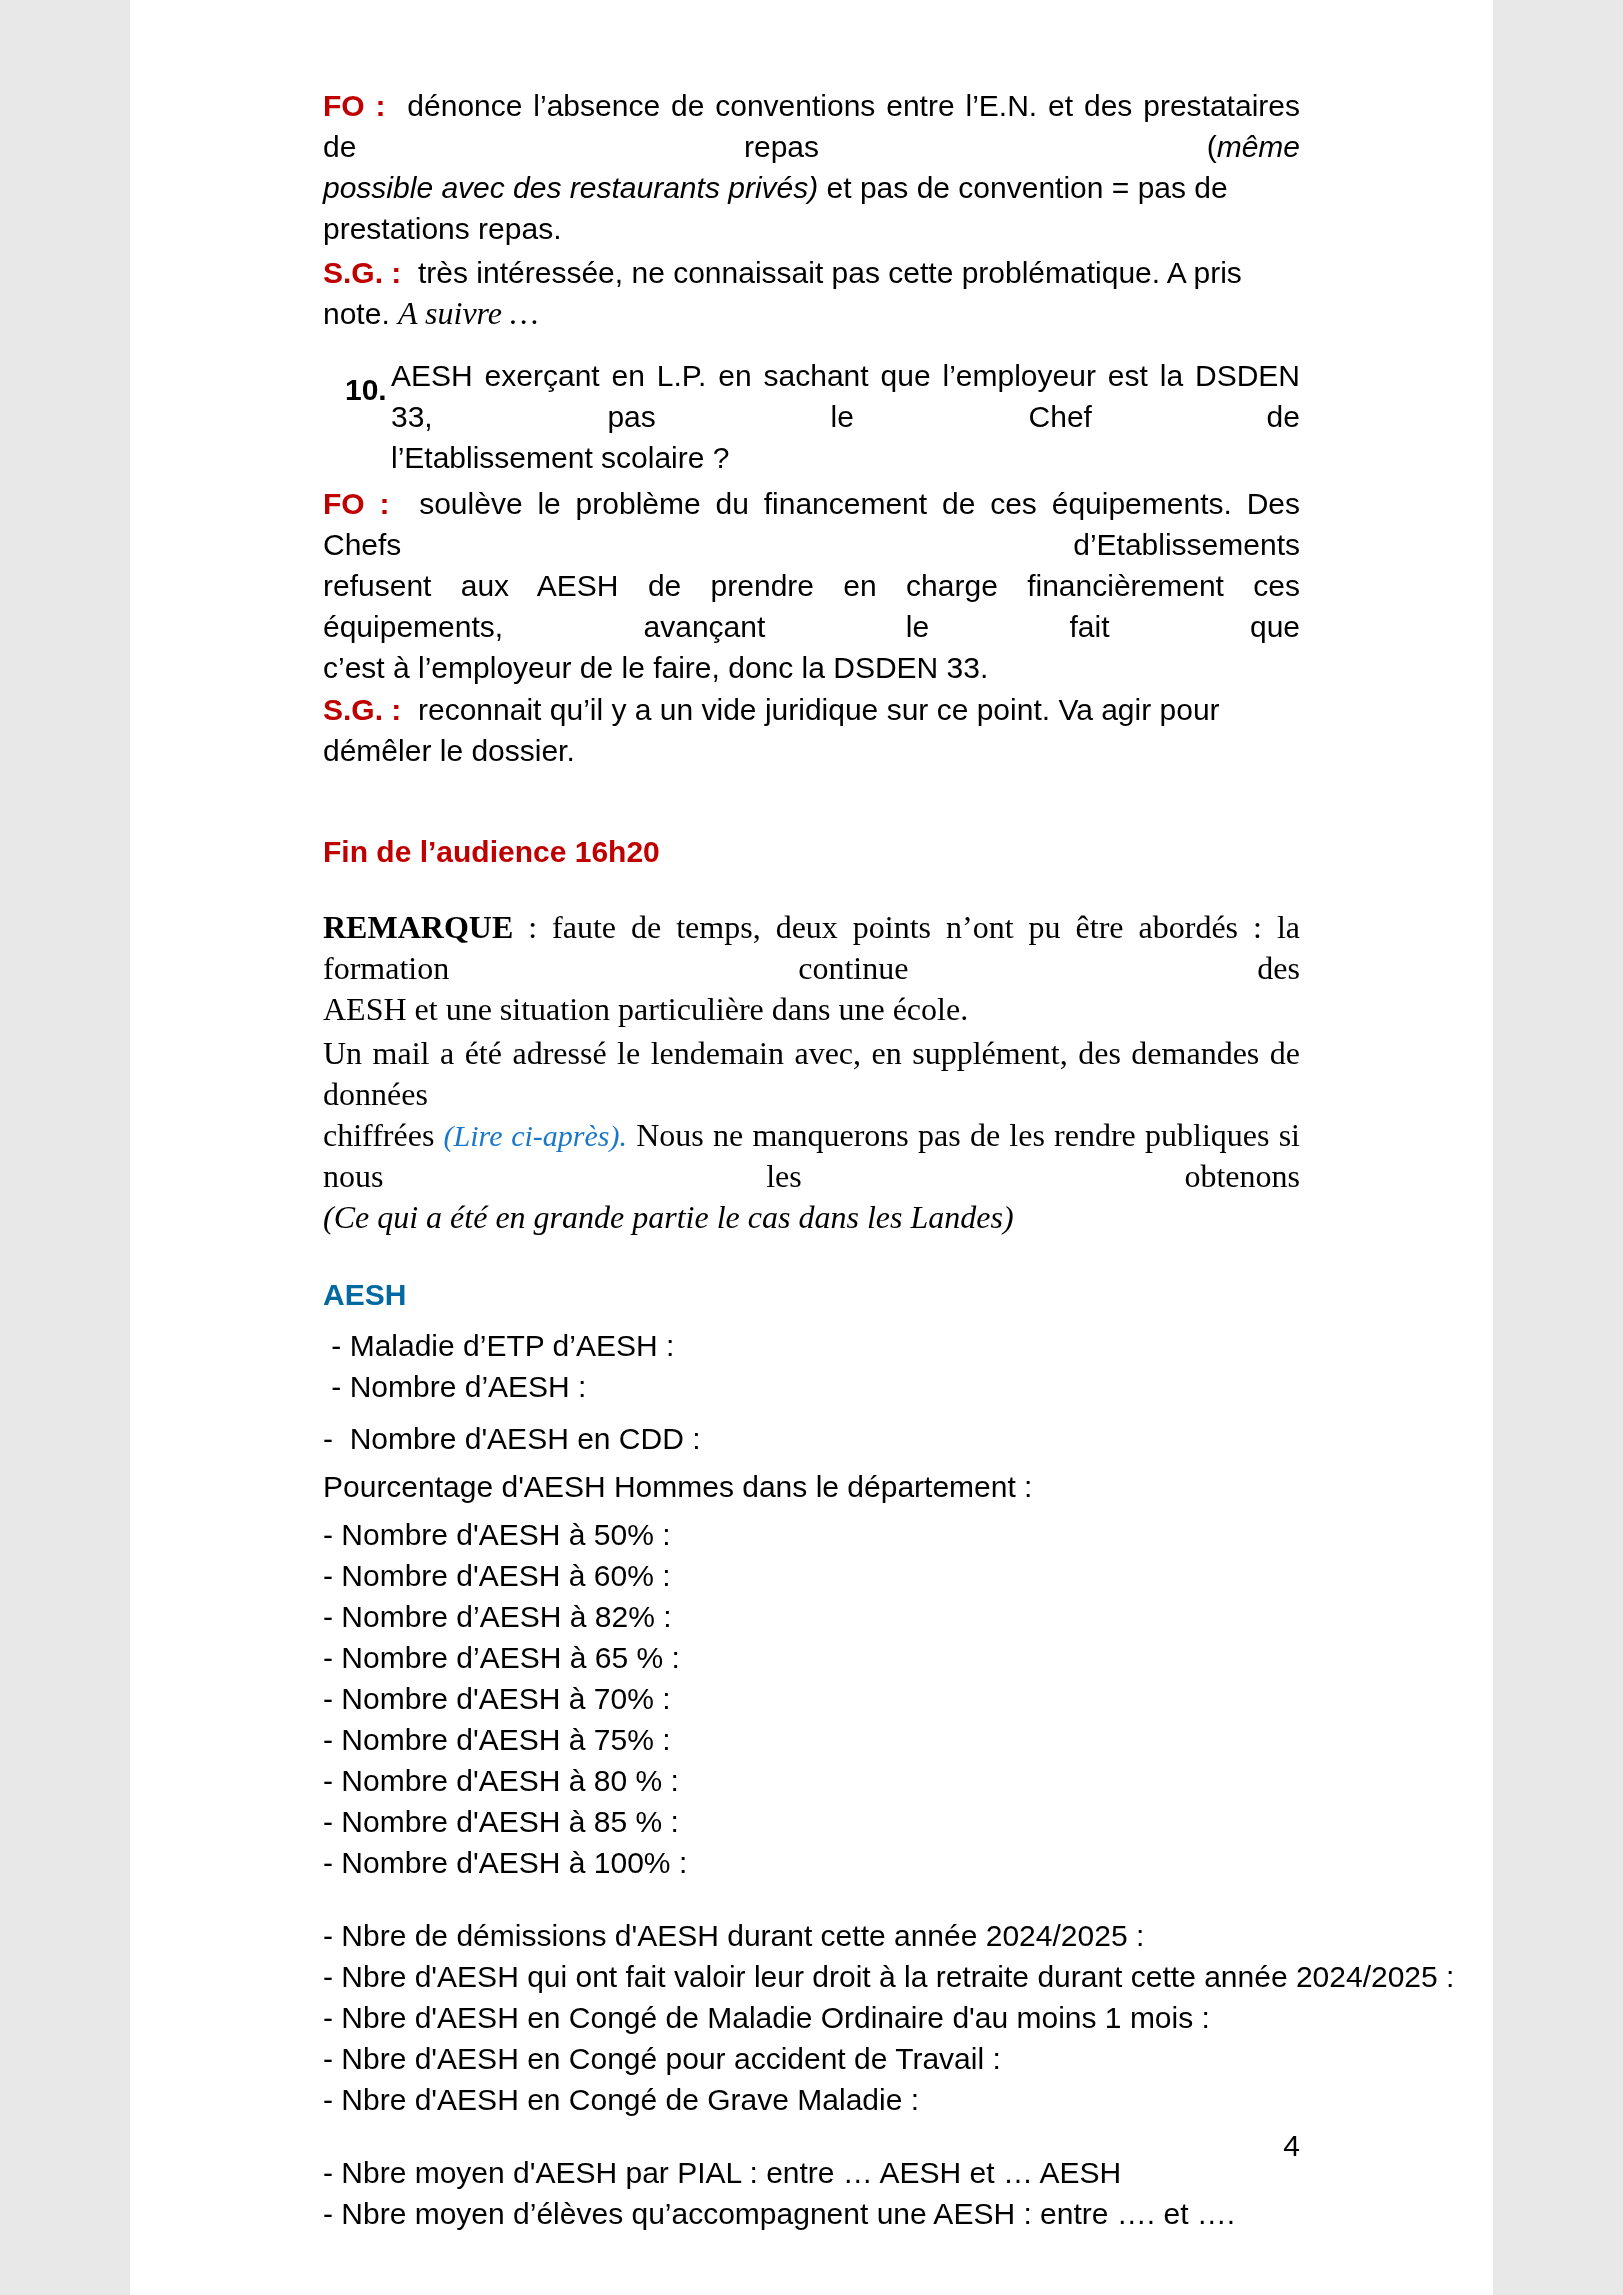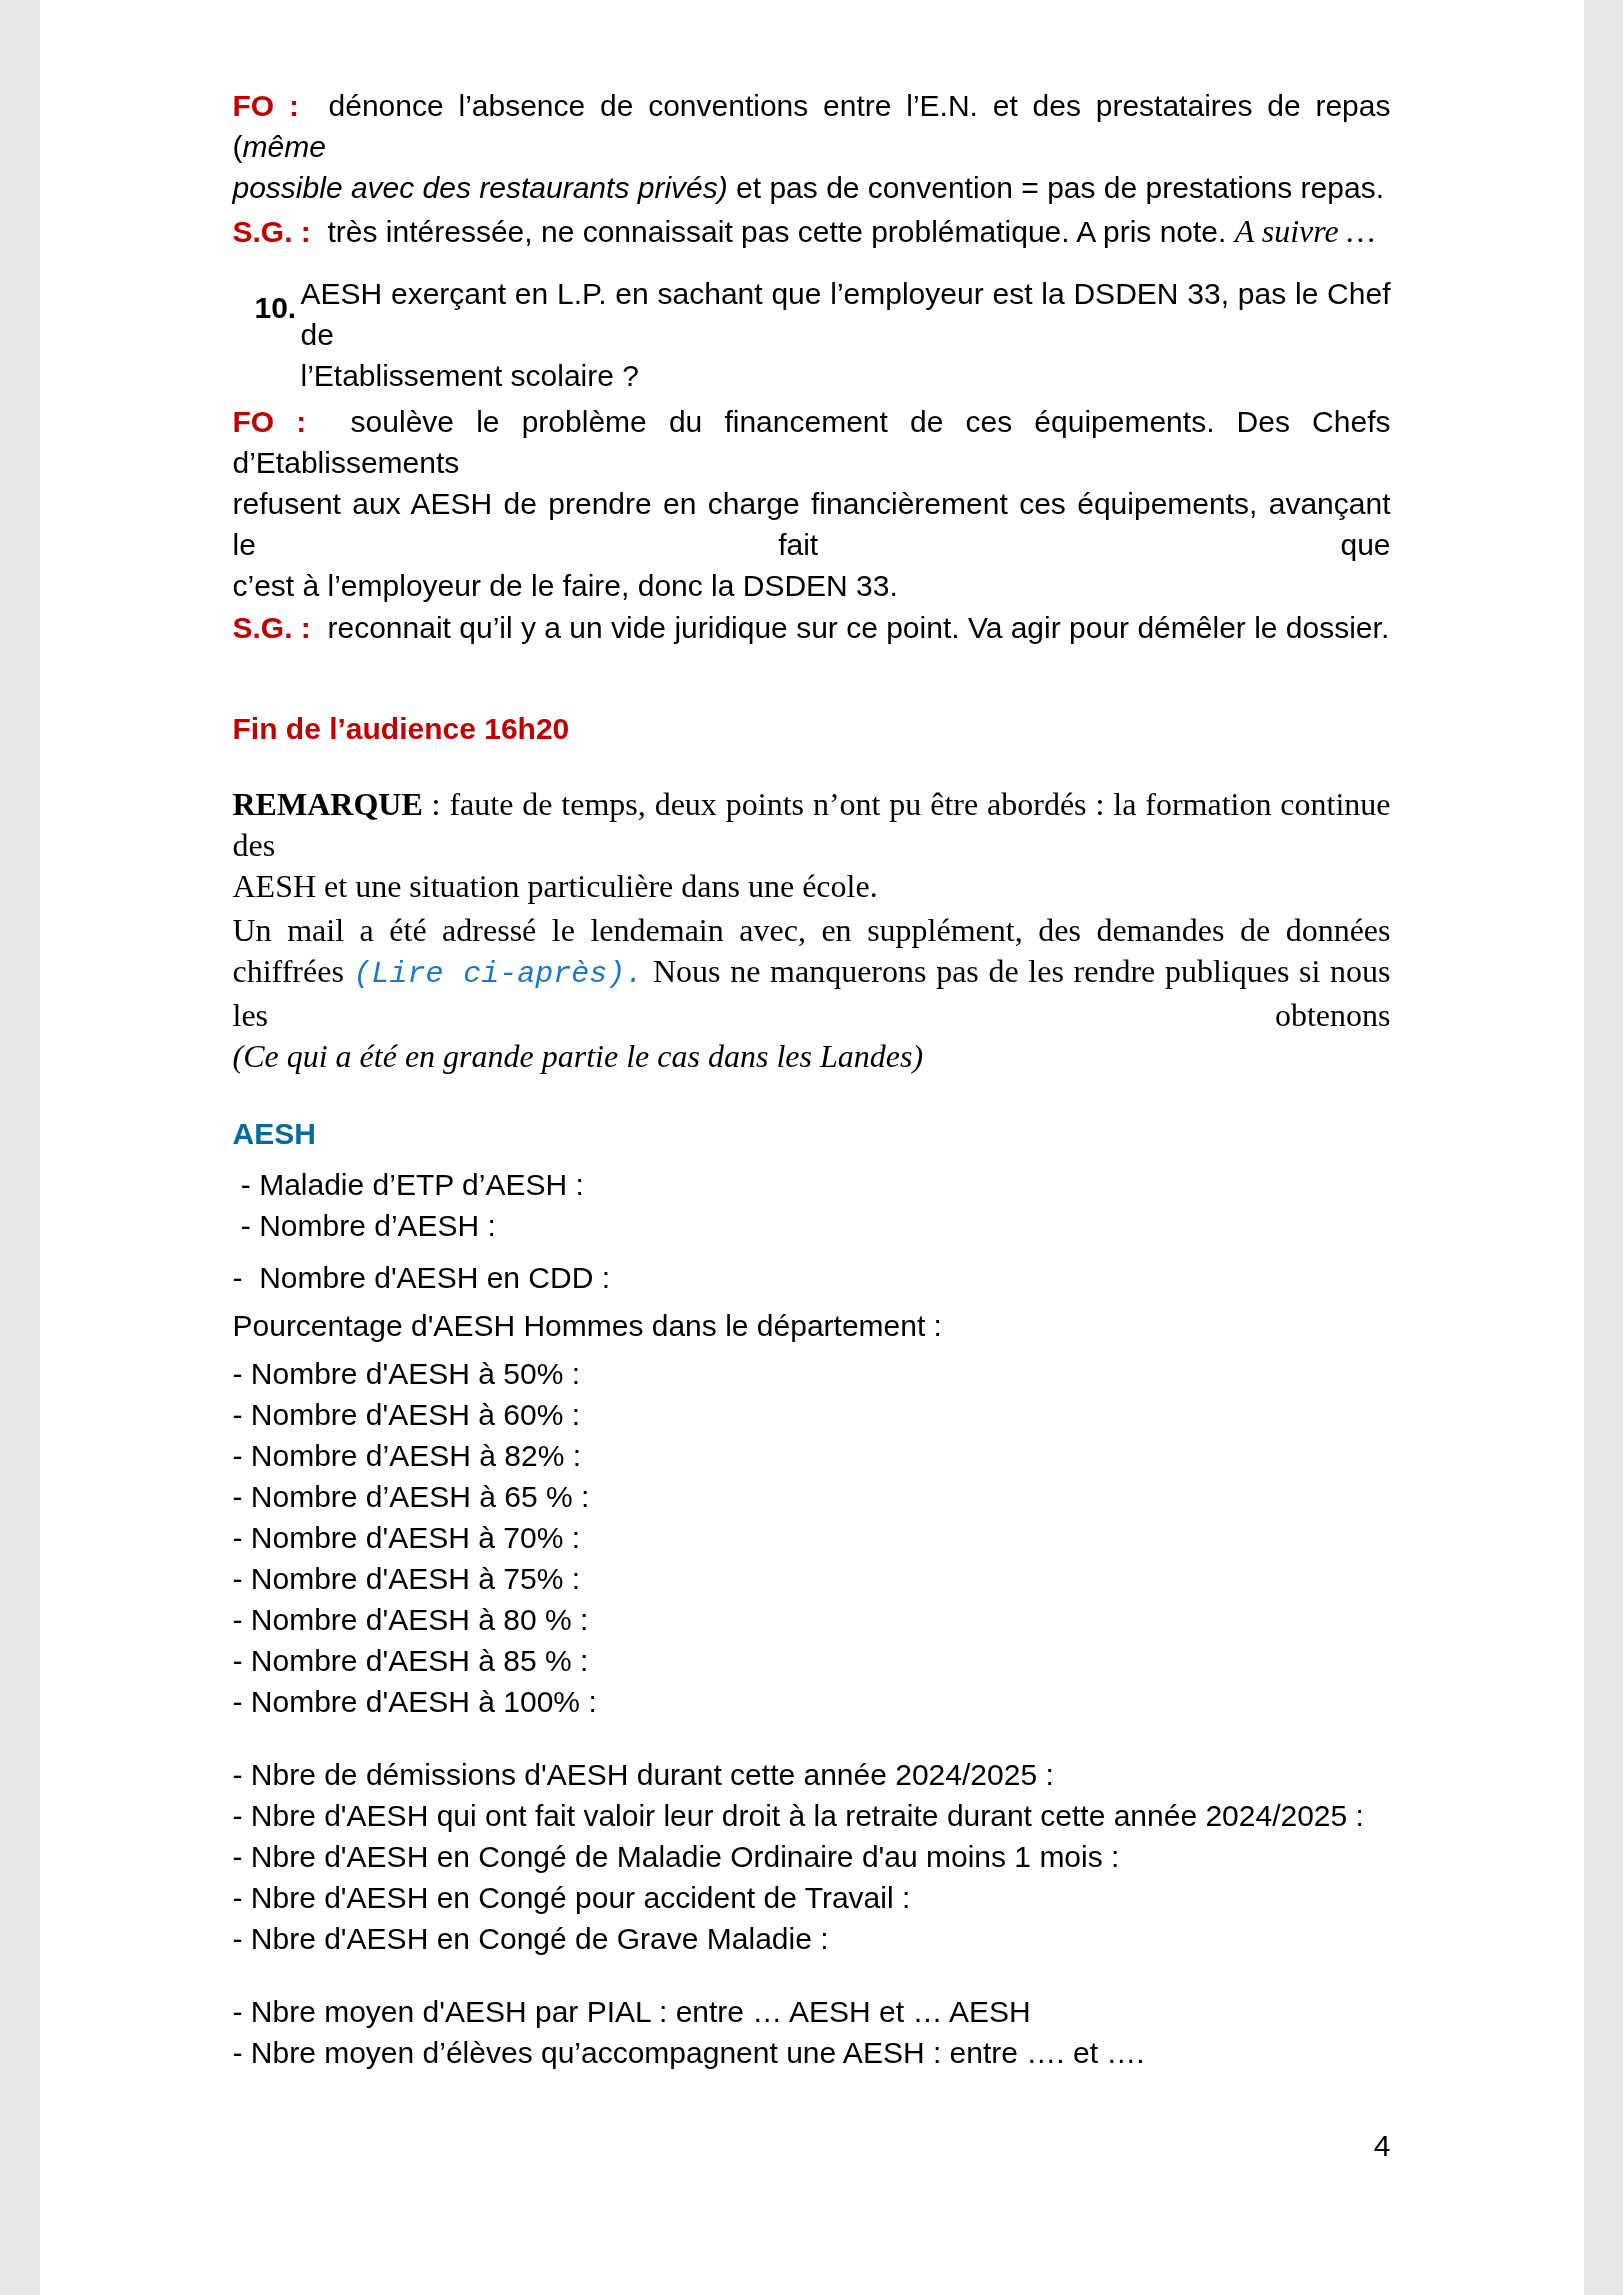--- a/index.html
+++ b/index.html
@@ -1,18 +1,18 @@
 <!DOCTYPE html>
 <html style="font-size:10.5px"><head>
 <meta charset="utf-8">
 <style>
   html,body { margin:0; padding:0; background:#e8e8e8; }
   .page {
     position:relative;
-    width:1544px; height:2295px;
+    width:1363px; height:2295px;
     margin:0 auto;
     background:#ffffff;
     box-sizing:border-box;
     padding:85px 193px 8px 193px;
     font-family:"Liberation Sans", sans-serif;
     font-size:30px;
     line-height:41px;
     color:#000;
     overflow:hidden;
   }
@@ -22,21 +22,21 @@
   .speaker { color:#C00000; font-weight:bold; }
   .it { font-style:italic; }
   .b { font-weight:bold; }
   .serif-it { font-family:"Liberation Serif", serif; font-style:italic; font-size:32px; }
   .remark-label {
     font-weight:bold;
     text-decoration-thickness:3.9px;
     text-underline-offset:5.9px;
   }
   .link-blue {
-    font-family:Liberation Mono, monospace;
+    font-family:Liberation Serif, serif;
     font-style:italic;
     color:#1B78C8;
     font-size:30px;
   }
   .red-heading { color:#C00000; font-weight:bold; }
   .blue-heading { color:#0369a1; font-weight:bold; }
 
   .p-sg1 { margin-top:2.6px; }
   .item10 { margin-top:21px; margin-left:68px; position:relative; }
   .item10 .num { position:absolute; left:-46px; top:14px; font-weight:bold; }

